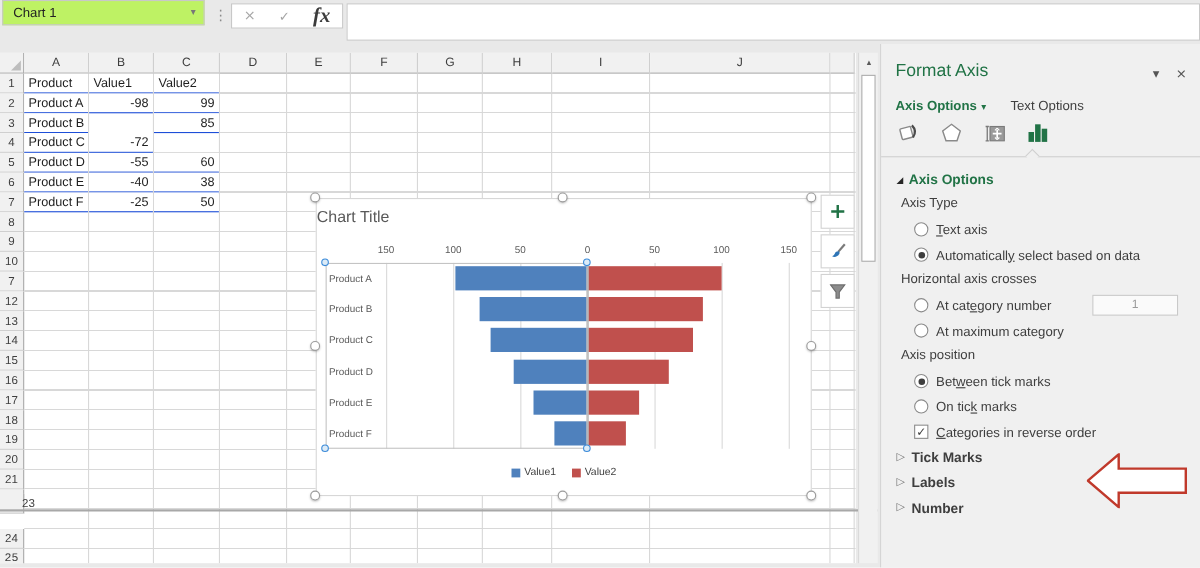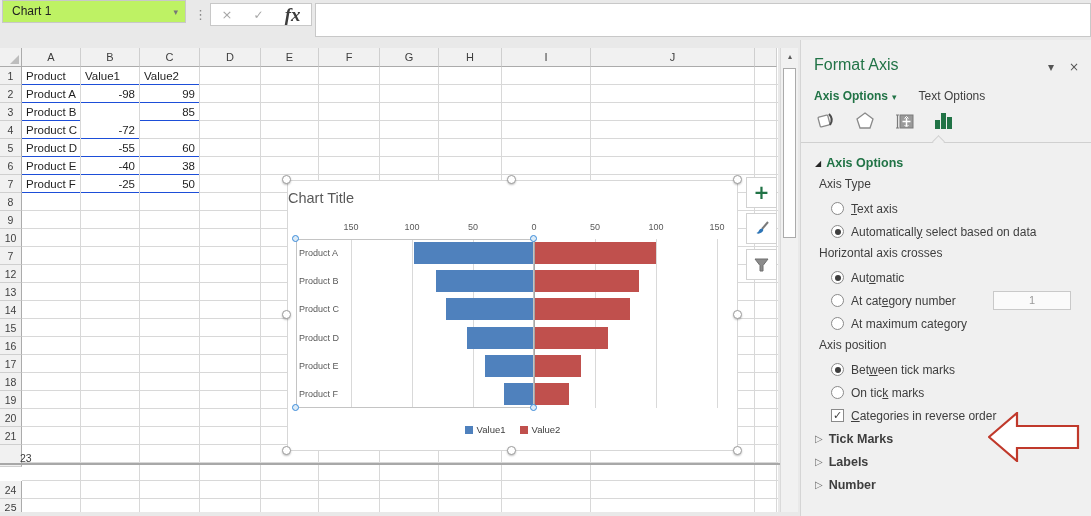--- a/index.html
+++ b/index.html
@@ -337,24 +337,20 @@
       <div class="optrow">
         <span class="radio"></span>
         <span class="lbl"><u>T</u>ext axis</span>
       </div>
       <div class="optrow">
         <span class="radio sel"></span>
         <span class="lbl">Automaticall<u>y</u> select based on data</span>
       </div>
       <div class="grouplabel">Horizontal axis crosses</div>
       <div class="optrow">
-        <span class="radio sel"></span>
-        <span class="lbl">Aut<u>o</u>matic</span>
-      </div>
-      <div class="optrow">
         <span class="radio"></span>
         <span class="lbl">At cat<u>e</u>gory number</span>
         <div class="catinput">1</div>
       </div>
       <div class="optrow">
         <span class="radio"></span>
         <span class="lbl">At maximum cate<u>g</u>ory</span>
       </div>
       <div class="grouplabel">Axis position</div>
       <div class="optrow">

